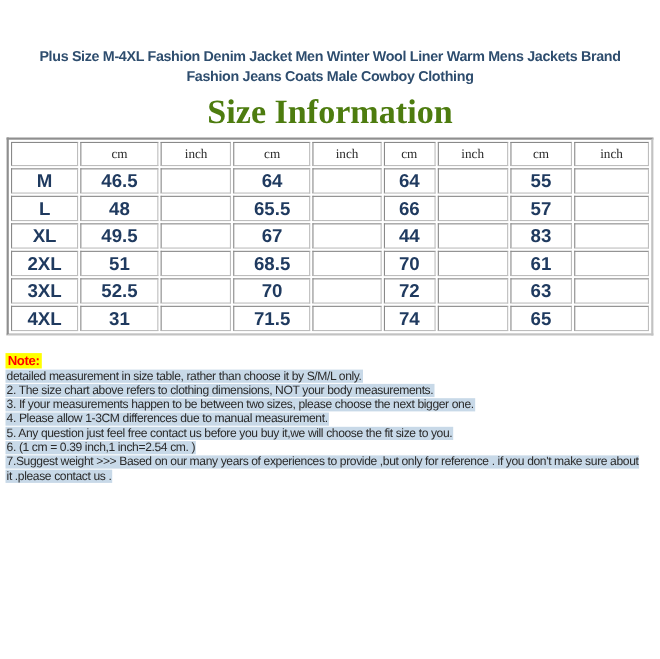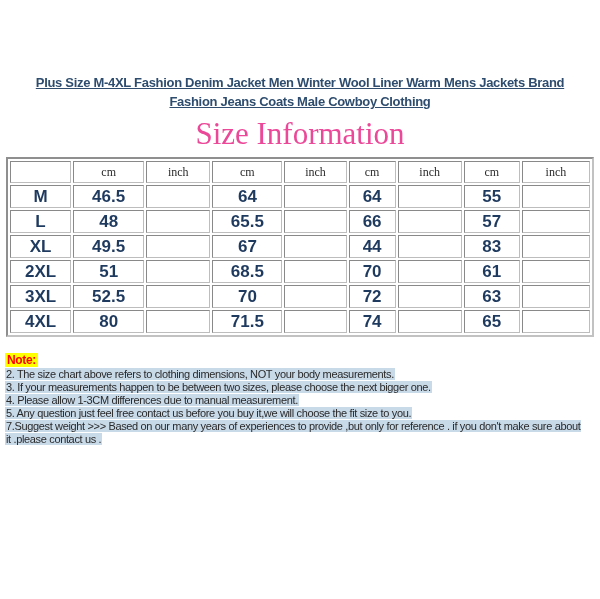--- a/index.html
+++ b/index.html
@@ -4,36 +4,35 @@
 <style>
   html,body{margin:0;padding:0;background:#ffffff;}
   .canvas{
     position:relative;
     width:600px;height:599px;
     overflow:hidden;
     background:#ffffff;
     font-family:"Liberation Sans",sans-serif;
   }
   .product-title{
-    margin-top:73px;
+    margin-top:41px;
     text-align:center;
     color:var(--title-navy,#2e4d6e);
     font-weight:bold;
     font-size:13px;
     letter-spacing:-0.3px;
     line-height:19px;
-    text-decoration:underline;
   }
   .size-heading{
     margin-top:5px;
     text-align:center;
     font-family:"Liberation Serif","DejaVu Serif",serif;
-    font-weight:400;
+    font-weight:700;
     font-size:31px;
-    color:#ec4899;
+    color:#4d7c0f;
     line-height:36px;
   }
   table.size-table{
     table-layout:fixed;
     margin:5px auto 0 auto;
     width:588px;
     border-collapse:separate;
     border-spacing:2px;
     background:#ffffff;
     border-top:2px solid #8f8f8f;
@@ -181,39 +180,41 @@
           <td class="val-cell"></td>
           <td class="val-cell">70</td>
           <td class="val-cell"></td>
           <td class="val-cell">72</td>
           <td class="val-cell"></td>
           <td class="val-cell">63</td>
           <td class="val-cell"></td>
         </tr>
         <tr>
           <td class="size-cell">4XL</td>
-          <td class="val-cell">80</td>
+          <td class="val-cell">31</td>
           <td class="val-cell"></td>
           <td class="val-cell">71.5</td>
           <td class="val-cell"></td>
           <td class="val-cell">74</td>
           <td class="val-cell"></td>
           <td class="val-cell">65</td>
           <td class="val-cell"></td>
         </tr>
       </tbody>
   </table>
 
   <div class="note-section">
     <div>
       <span class="note-label">Note:</span>
     </div>
     <div id="note-lines">
+        <div class="note-line"><span class="hl">detailed measurement in size table, rather than choose it by S/M/L only.</span></div>
         <div class="note-line"><span class="hl">2. The size chart above refers to clothing dimensions, NOT your body measurements.</span></div>
         <div class="note-line"><span class="hl">3. If your measurements happen to be between two sizes, please choose the next bigger one.</span></div>
         <div class="note-line"><span class="hl">4. Please allow 1-3CM differences due to manual measurement.</span></div>
         <div class="note-line"><span class="hl">5. Any question just feel free contact us before you buy it,we will choose the fit size to you.</span></div>
+        <div class="note-line"><span class="hl">6. (1 cm = 0.39 inch,1 inch=2.54 cm. )</span></div>
         <div class="note-line"><span class="hl">7.Suggest weight &gt;&gt;&gt; Based on our many years of experiences to provide ,but only for reference . if you don't make sure about</span></div>
         <div class="note-line"><span class="hl">it .please contact us .</span></div>
       </div>
   </div>
 
 </div>
 
 </body></html>

